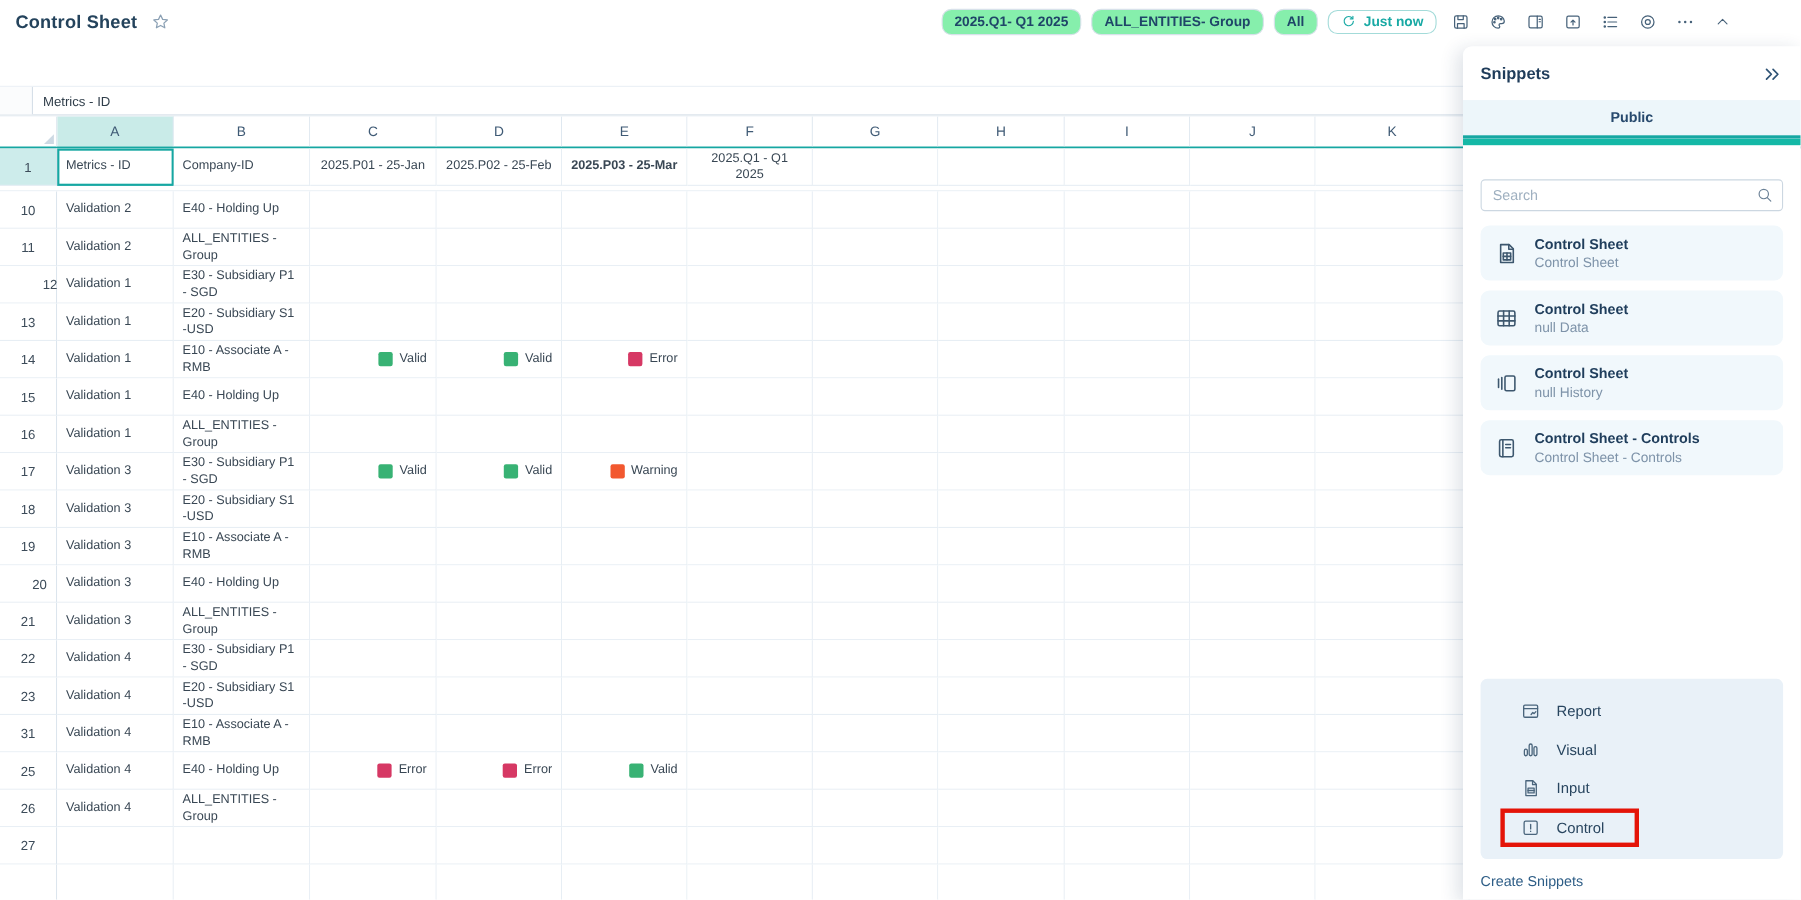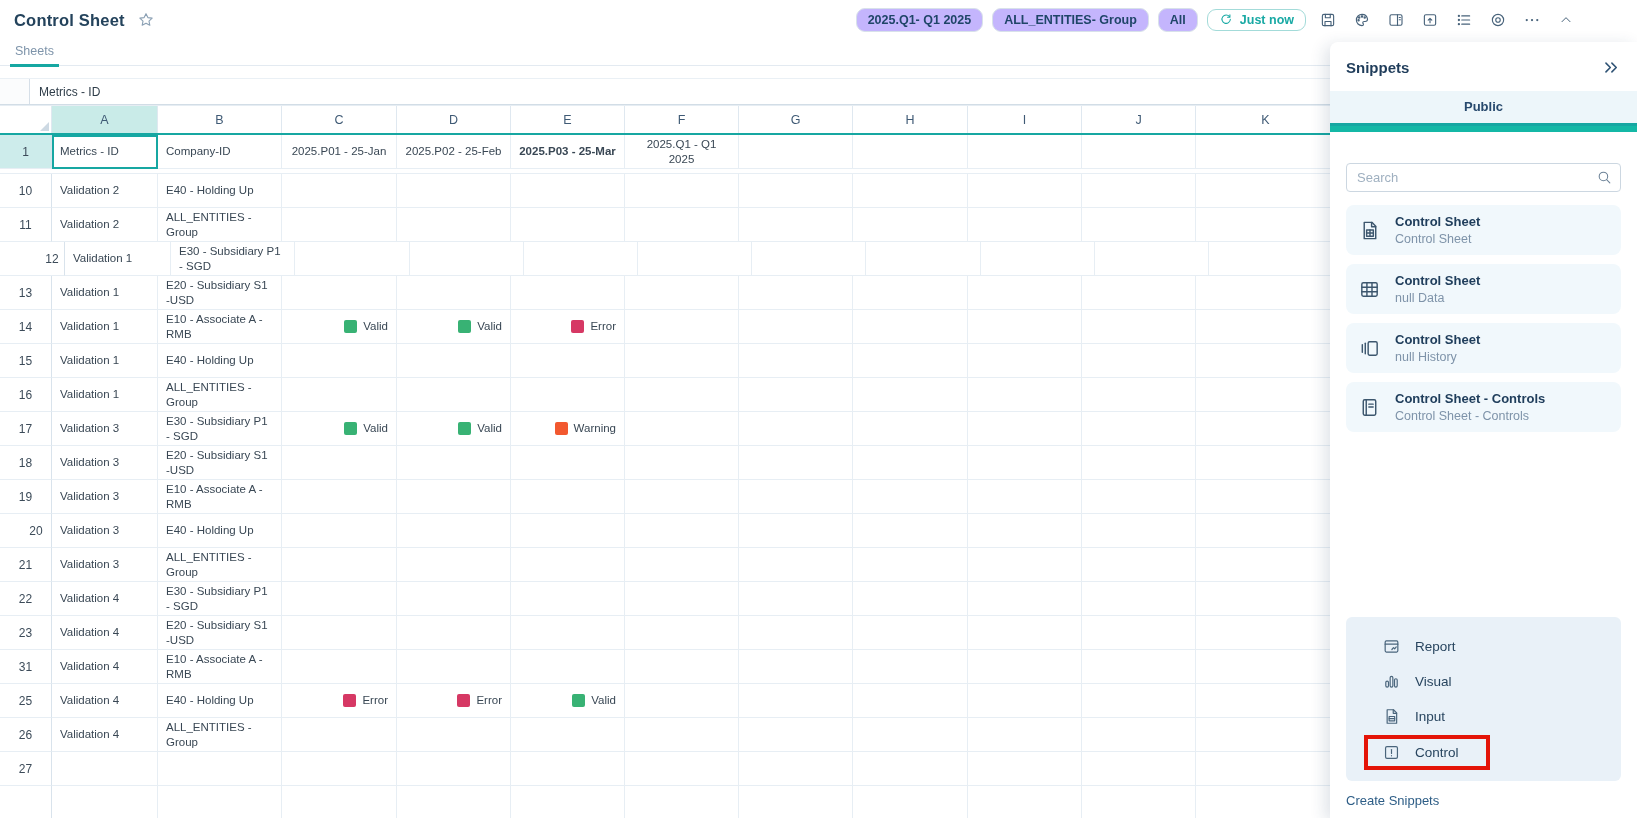--- a/index.html
+++ b/index.html
@@ -8,21 +8,21 @@
   .app { position:relative; width:1637px; height:818px; }
 
   
   .topbar { position:absolute; top:0; left:0; right:0; height:40px;
             display:flex; align-items:center; justify-content:space-between; padding:0 14px; }
   .title-wrap { display:flex; align-items:center; gap:12px; }
   .page-title { font-size:16.5px; font-weight:700; color:#24435c; letter-spacing:.2px; }
   .star-btn { color:#8ba0b4; display:flex; }
   .topbar-right { display:flex; align-items:center; gap:9px; margin-right:45px; }
   .pill { border:1px solid #d8e1ea; border-radius:9px; padding:4px 11px; font-size:12.5px;
-          font-weight:700; color:#1f4568; background:#c4b5fd; cursor:pointer; white-space:nowrap; }
+          font-weight:700; color:#1f4568; background:#86efac; cursor:pointer; white-space:nowrap; }
   .sync-btn { border:1px solid #a3dbd9; border-radius:9px; padding:3px 11px; display:flex;
               align-items:center; gap:7px; color:#18a9a4; font-size:12.5px; font-weight:700;
               background:#fff; cursor:pointer; }
   .icon-btn { width:25px; height:25px; display:flex; align-items:center; justify-content:center;
               color:#47627a; cursor:pointer; }
   svg.ic { stroke:currentColor; fill:none; stroke-width:1.5; stroke-linecap:round; stroke-linejoin:round; }
 
   
   .sheet-tabs { position:absolute; top:40px; left:0; width:1330px; height:26px;
                 border-bottom:1px solid #e3eaf1; }
@@ -176,23 +176,20 @@
           </svg>
       </span>
       <span class="icon-btn">
         <svg class="ic" width="16" height="16" viewBox="0 0 24 24">
             <polyline points="6 14.5 12 8.5 18 14.5"></polyline>
           </svg>
       </span>
     </div>
   </header>
 
-  <nav class="sheet-tabs">
-    <span class="tab-sheets">Sheets</span>
-  </nav>
 
   <div class="formula-bar">
     <div class="name-box"></div>
     <div class="formula-value">Metrics - ID</div>
   </div>
 
   <div class="grid" id="grid">
       <div class="col-headers">
         <div class="col-h corner" style="width: 52px;"></div>
         <div class="col-h sel" style="width: 106px;">A</div>
@@ -244,21 +241,21 @@
         <div class="gcell" style="width: 114px;"></div>
         <div class="gcell" style="width: 114px;"></div>
         <div class="gcell" style="width: 114px;"></div>
         <div class="gcell" style="width: 114px;"></div>
         <div class="gcell" style="width: 115px;"></div>
         <div class="gcell" style="width: 114px;"></div>
         <div class="gcell" style="width: 114px;"></div>
         <div class="gcell" style="width: 140px;"></div>
       </div>
       <div class="grow">
-        <div class="rowhdr" style="width: 65px; padding-left: 40px;">12</div>
+        <div class="rowhdr" style="width: 52px; padding-left: 40px;">12</div>
         <div class="gcell" style="width: 106px;">Validation 1</div>
         <div class="gcell" style="width: 124px;">E30 - Subsidiary P1 - SGD</div>
         <div class="gcell" style="width: 115px;"></div>
         <div class="gcell" style="width: 114px;"></div>
         <div class="gcell" style="width: 114px;"></div>
         <div class="gcell" style="width: 114px;"></div>
         <div class="gcell" style="width: 114px;"></div>
         <div class="gcell" style="width: 115px;"></div>
         <div class="gcell" style="width: 114px;"></div>
         <div class="gcell" style="width: 114px;"></div>

